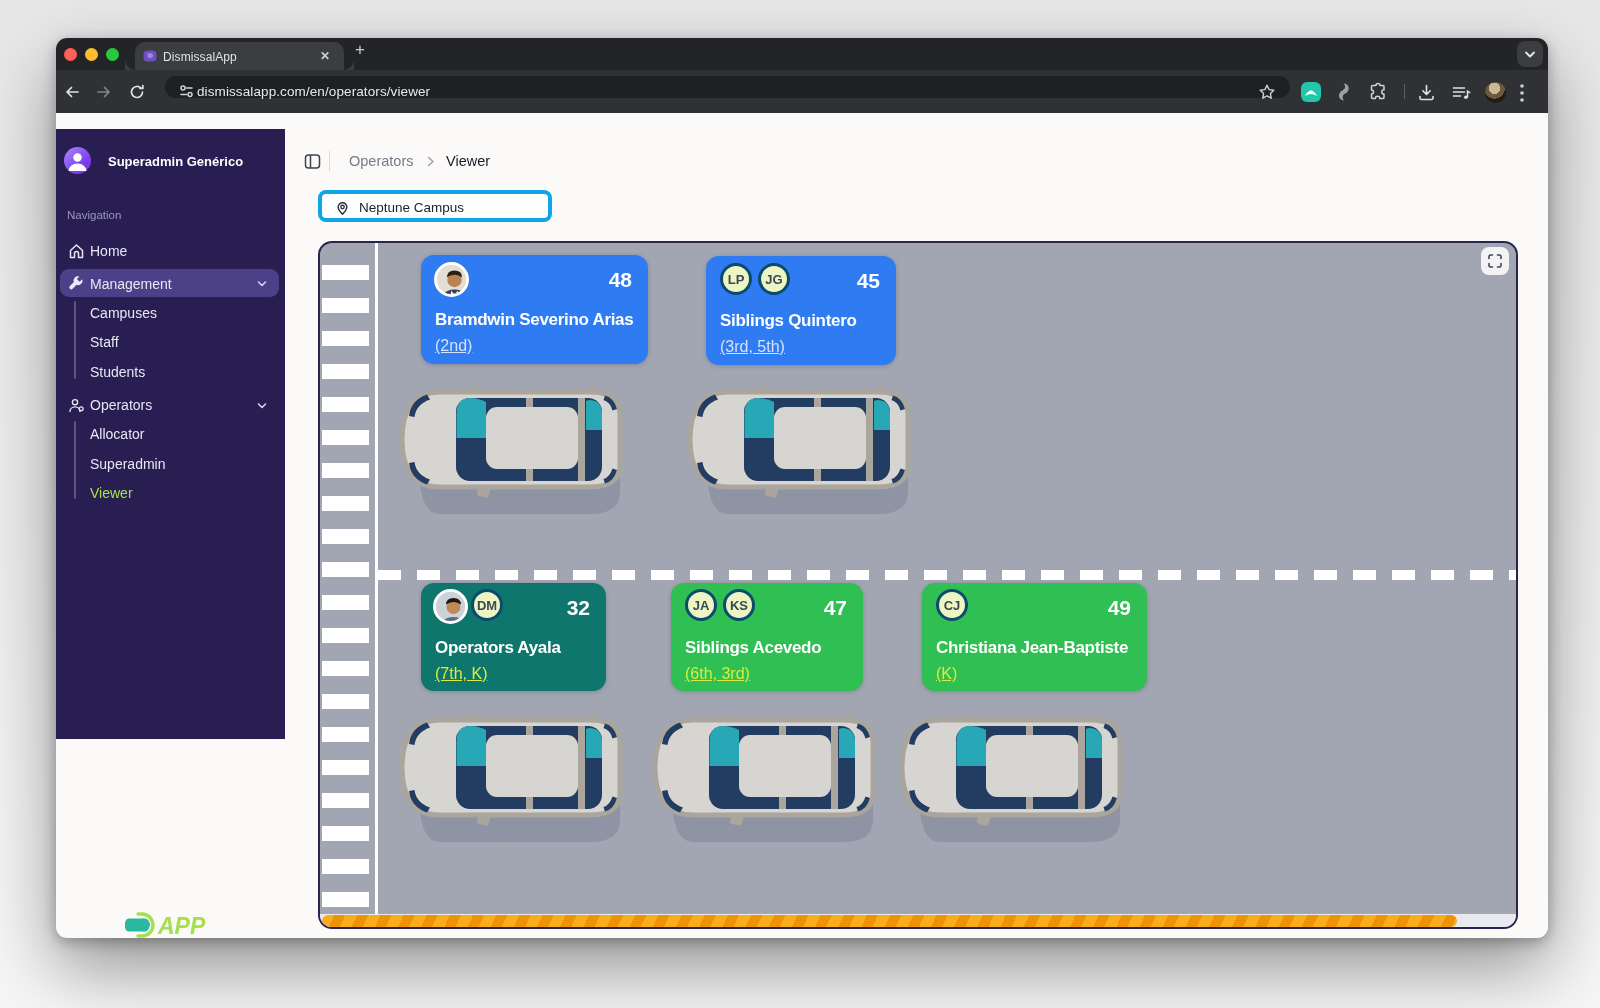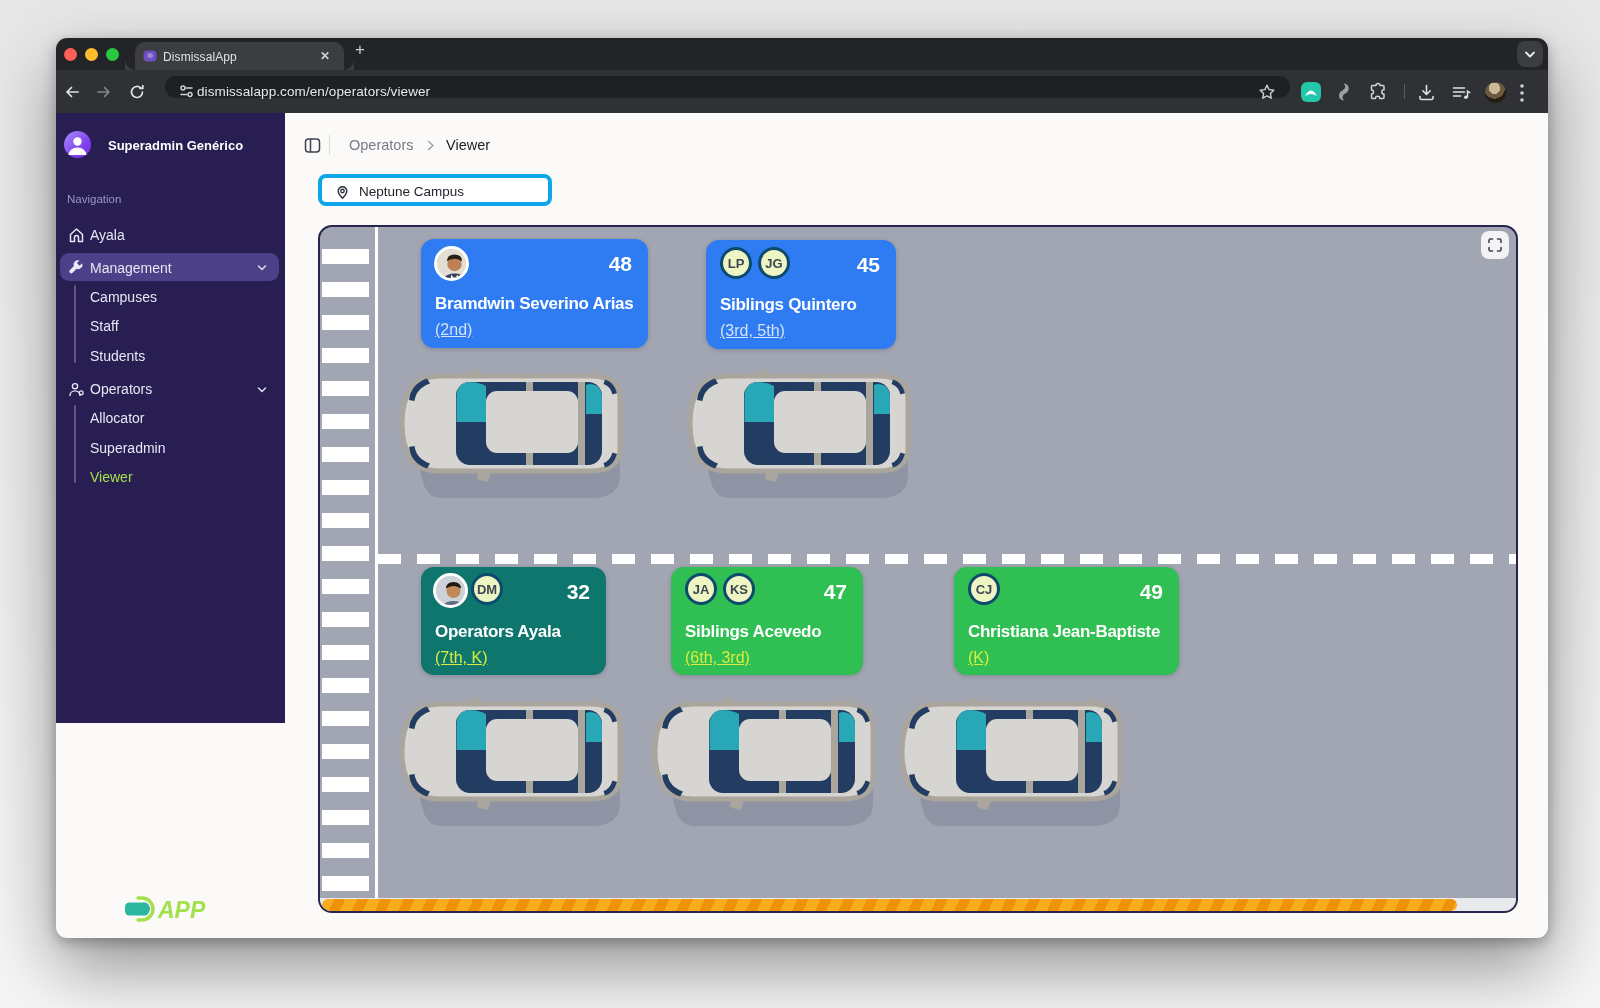--- a/index.html
+++ b/index.html
@@ -16,21 +16,21 @@
   .tab:after { right:-10px; }
   .tabtitle { position:absolute; left:28px; top:8px; font-size:12px; color:#dfe1e5; letter-spacing:.1px; }
   .tabx { position:absolute; right:14px; top:7px; font-size:12px; color:#cdd0d4; font-weight:bold; }
   .newtab { position:absolute; left:299px; top:2px; font-size:17px; color:#c8cacd; font-weight:400; }
   .winchev { position:absolute; right:5px; top:3px; width:26px; height:26px; background:#3b3d41; border-radius:8px; }
   
   .toolbar { position:absolute; left:0; top:32px; width:100%; height:43px; background:#2f3135; }
   .omni { position:absolute; left:109px; top:6px; width:1125px; height:22px; border-radius:16px; background:#1e2023;text-decoration:underline; }
   .urltext { position:absolute; left:32px; top:8px; font-size:13.5px; color:#e7e9ec; letter-spacing:.1px; }
   
-  .content { position:absolute; left:0; top:75px; width:100%; height:610px; }
+  .content { position:absolute; left:0; top:91px; width:100%; height:610px; }
   .sidebar { position:absolute; left:0; top:0; width:229px; height:100%; background:#281e52; }
   .main { position:absolute; left:229px; top:0; right:0; height:100%; background:#fbfaf8; }
   .sitem { position:absolute; left:34px; font-size:14px; color:#e9e6f4; font-weight:400; }
   .treeline { position:absolute; left:18px; width:2px; background:rgba(255,255,255,.25); border-radius:1px; }
   
   .viewer { position:absolute; left:33px; top:112px; width:1200px; height:688px; border:2px solid #2a2550; border-radius:14px; background:#a2a6b3; overflow:hidden; }
   .card { position:absolute; border-radius:13px; color:#fff; box-shadow:0 1px 4px rgba(40,45,60,.25); }
   .card .num { position:absolute; top:13px; right:16px; font-size:21px; font-weight:bold; }
   .card .name { position:absolute; left:14px; top:55px; font-size:17px; font-weight:bold; letter-spacing:-0.3px; }
   .card .grade { position:absolute; left:14px; top:82px; font-size:16px;text-decoration:underline; }
@@ -120,21 +120,21 @@
             <circle cx="13.5" cy="10.5" r="4.2" fill="#fff"></circle>
             <path d="M4.5 24 a9 7.5 0 0 1 18 0 Z" fill="#fff"></path>
           </svg>
       </div>
       <div class="abs" style="left:52px; top:25px; font-size:13px; font-weight:bold; color:#fff;">Superadmin Genérico</div>
       <div class="abs" style="left:11px; top:80px; font-size:11.5px; color:#9c95bf;">Navigation</div>
 
       <svg class="abs" style="left:12px; top:114px;" width="17" height="17" viewBox="0 0 17 17">
           <path d="M2.5 7.5 L8.5 2 L14.5 7.5 V14.5 H10.5 V10.5 a2 2 0 0 0 -4 0 V14.5 H2.5 Z" fill="none" stroke="#e9e6f4" stroke-width="1.5" stroke-linejoin="round"></path>
         </svg>
-      <div class="sitem" style="top:114px;">Ayala</div>
+      <div class="sitem" style="top:114px;">Home</div>
 
       <div class="abs" style="left:4px; top:140px; width:219px; height:28px; background:#4c4189; border-radius:9px;"></div>
       <svg class="abs" style="left:12px; top:146px;" width="16" height="16" viewBox="0 0 16 16">
           <path d="M14.2 4.2 a4.3 4.3 0 0 1 -5.6 5.6 L4.6 13.8 a1.9 1.9 0 0 1 -2.7 -2.7 L5.9 7.1 a4.3 4.3 0 0 1 5.6 -5.6 L8.9 4.1 l2.7 2.7 Z" fill="#eceaf6"></path>
         </svg>
       <div class="sitem" style="top:147px; font-weight:400;">Management</div>
       <svg class="abs" style="left:200px; top:149px;" width="12" height="12" viewBox="0 0 12 12">
           <path d="M2.5 4 L6 7.5 L9.5 4" fill="none" stroke="#d8d4ea" stroke-width="1.6" stroke-linecap="round" stroke-linejoin="round"></path>
         </svg>
       <div class="treeline" style="top:172px; height:78px;"></div>
@@ -268,21 +268,21 @@
           <div class="name">Operators Ayala</div>
           <div class="grade" style="color:#d9ec3f;">(7th, K)</div>
         </div>
         <div class="card" style="left:351px; top:340px; width:192px; height:108px; background:#2fbf52;">
           <div class="initials" style="left:14px; top:6px; width:32px; height:32px;">JA</div>
           <div class="initials" style="left:52px; top:6px; width:32px; height:32px;">KS</div>
           <div class="num">47</div>
           <div class="name">Siblings Acevedo</div>
           <div class="grade" style="color:#d9ec3f;">(6th, 3rd)</div>
         </div>
-        <div class="card" style="left:602px; top:340px; width:225px; height:108px; background:#2fbf52;margin-left:32px;">
+        <div class="card" style="left:602px; top:340px; width:225px; height:108px; background:#2fbf52;">
           <div class="initials" style="left:14px; top:6px; width:32px; height:32px;">CJ</div>
           <div class="num">49</div>
           <div class="name">Christiana Jean-Baptiste</div>
           <div class="grade" style="color:#d9ec3f;">(K)</div>
         </div>
 
         <div class="abs" style="left:1161px; top:4px; width:28px; height:28px; background:#f3f3f5; border-radius:8px;">
           <svg width="14" height="14" style="position:absolute;left:7px;top:7px;" viewBox="0 0 14 14">
               <path d="M1 4.5 V2.5 a1.5 1.5 0 0 1 1.5 -1.5 H4.5 M9.5 1 h2 A1.5 1.5 0 0 1 13 2.5 V4.5 M13 9.5 v2 a1.5 1.5 0 0 1 -1.5 1.5 H9.5 M4.5 13 h-2 A1.5 1.5 0 0 1 1 11.5 V9.5" fill="none" stroke="#3f4450" stroke-width="1.6" stroke-linecap="round"></path>
             </svg>

